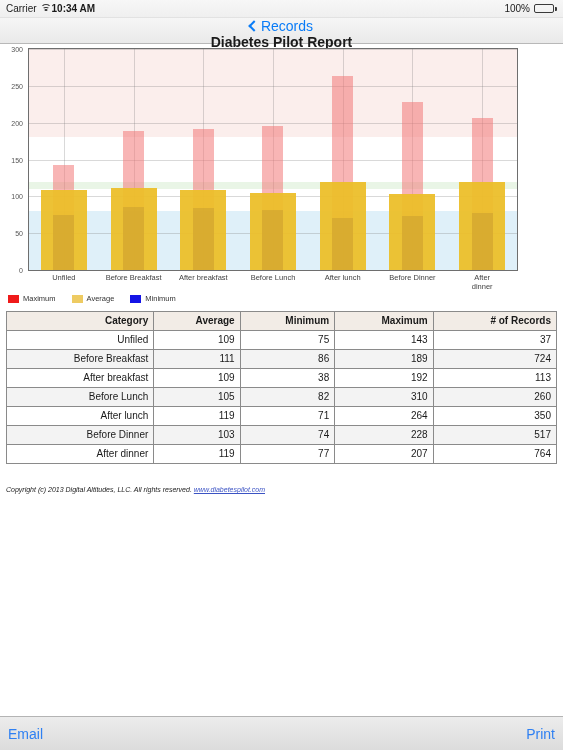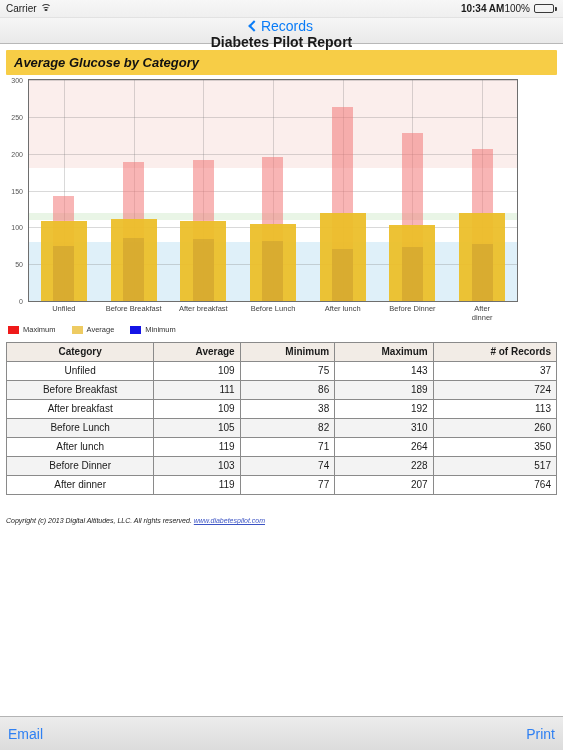--- a/index.html
+++ b/index.html
@@ -14,21 +14,21 @@
   
   .statusbar {
     height: 18px;
     background: linear-gradient(#f7f7f7, #efefef);
     display: flex; align-items: center;
     padding: 0 6px;
     font-size: 10px; color: #1a1a1a;
     border-bottom: 1px solid #e2e2e2;
   }
   .sb-left { display:flex; align-items:center; gap:4px; flex: 0 0 auto; }
-  .sb-center { flex: 1 1 auto; text-align:right; font-weight:bold; font-size:10px; }
+  .sb-center { flex: 1 1 auto; text-align:left; font-weight:bold; font-size:10px; }
   .sb-right { display:flex; align-items:center; gap:4px; flex: 0 0 auto; }
   .wifi-icon { display:inline-block; width:11px; height:9px; position:relative; }
   .wifi-icon i { position:absolute; border:1.4px solid #3a3a3a; border-bottom:none;
                  border-left-color:transparent; border-right-color:transparent;
                  border-radius:50% 50% 0 0 / 100% 100% 0 0; left:50%; transform:translateX(-50%); }
   .wifi-icon i:nth-child(1){ width:11px; height:5px; top:0px; }
   .wifi-icon i:nth-child(2){ width:7px;  height:3.5px; top:2.5px; }
   .wifi-icon i:nth-child(3){ width:3px;  height:2px; top:5px; background:#3a3a3a; border:none; border-radius:1px; }
   .battery { display:inline-flex; align-items:center; }
   .battery .shell { width:20px; height:9px; border:1px solid #3a3a3a; border-radius:2px; padding:1px; }
@@ -89,21 +89,21 @@
   .legend-item { display:flex; align-items:center; gap:4px; margin-right:10px; }
   .legend-swatch { width:11px; height:8px; display:inline-block; }
 
   
   .tbl-wrap { margin: 8px 6px 0 6px; }
   table.report-table { width:100%; border-collapse:collapse; font-size:10px; color:#1a1a1a; }
   table.report-table th, table.report-table td {
     border:1px solid #8a8a8a; padding: 3px 5px; height:18px; line-height:12px;
   }
   table.report-table th { background:#f2ece6; font-weight:bold; }
-  table.report-table th.col-cat, table.report-table td.col-cat { text-align:center;margin-top:11px; }
+  table.report-table th.col-cat, table.report-table td.col-cat { text-align:right;margin-top:11px; }
   table.report-table th.num, table.report-table td.num { text-align:right; }
   table.report-table tbody tr:nth-child(even) td { background:#f3f3f3; }
   table.report-table tbody tr:nth-child(odd)  td { background:#ffffff; }
 
   
   .notes { margin: 10px 6px 0 6px; font-size:7.5px; color:#222; line-height:1.0; }
   .notes p { margin: 0 0 7px 0; }
   .notes .gap { margin-top: 12px; }
   .copyright { margin: 22px 6px 0 6px; font-size:7px; color:#222; font-style:italic; }
   .copyright a { color:#3b53c4; text-decoration: underline; }
@@ -147,21 +147,20 @@
     <div class="nav-back">
       <span class="chev-left"></span>
       <span>Records</span>
     </div>
     <div class="nav-title">Diabetes Pilot Report</div>
     <div class="nav-right">Report Settings...</div>
   </div>
 
   <div class="report">
 
-    <div class="report-title-bar">Average Glucose by Category</div>
 
     <div class="chart-wrap">
       <div class="y-axis" id="y-axis">
           <div class="y-tick" style="top: 222px;">0</div>
           <div class="y-tick" style="top: 185.167px;">50</div>
           <div class="y-tick" style="top: 148.333px;">100</div>
           <div class="y-tick" style="top: 111.5px;">150</div>
           <div class="y-tick" style="top: 74.6667px;">200</div>
           <div class="y-tick" style="top: 37.8333px;">250</div>
           <div class="y-tick" style="top: 1px;">300</div>

